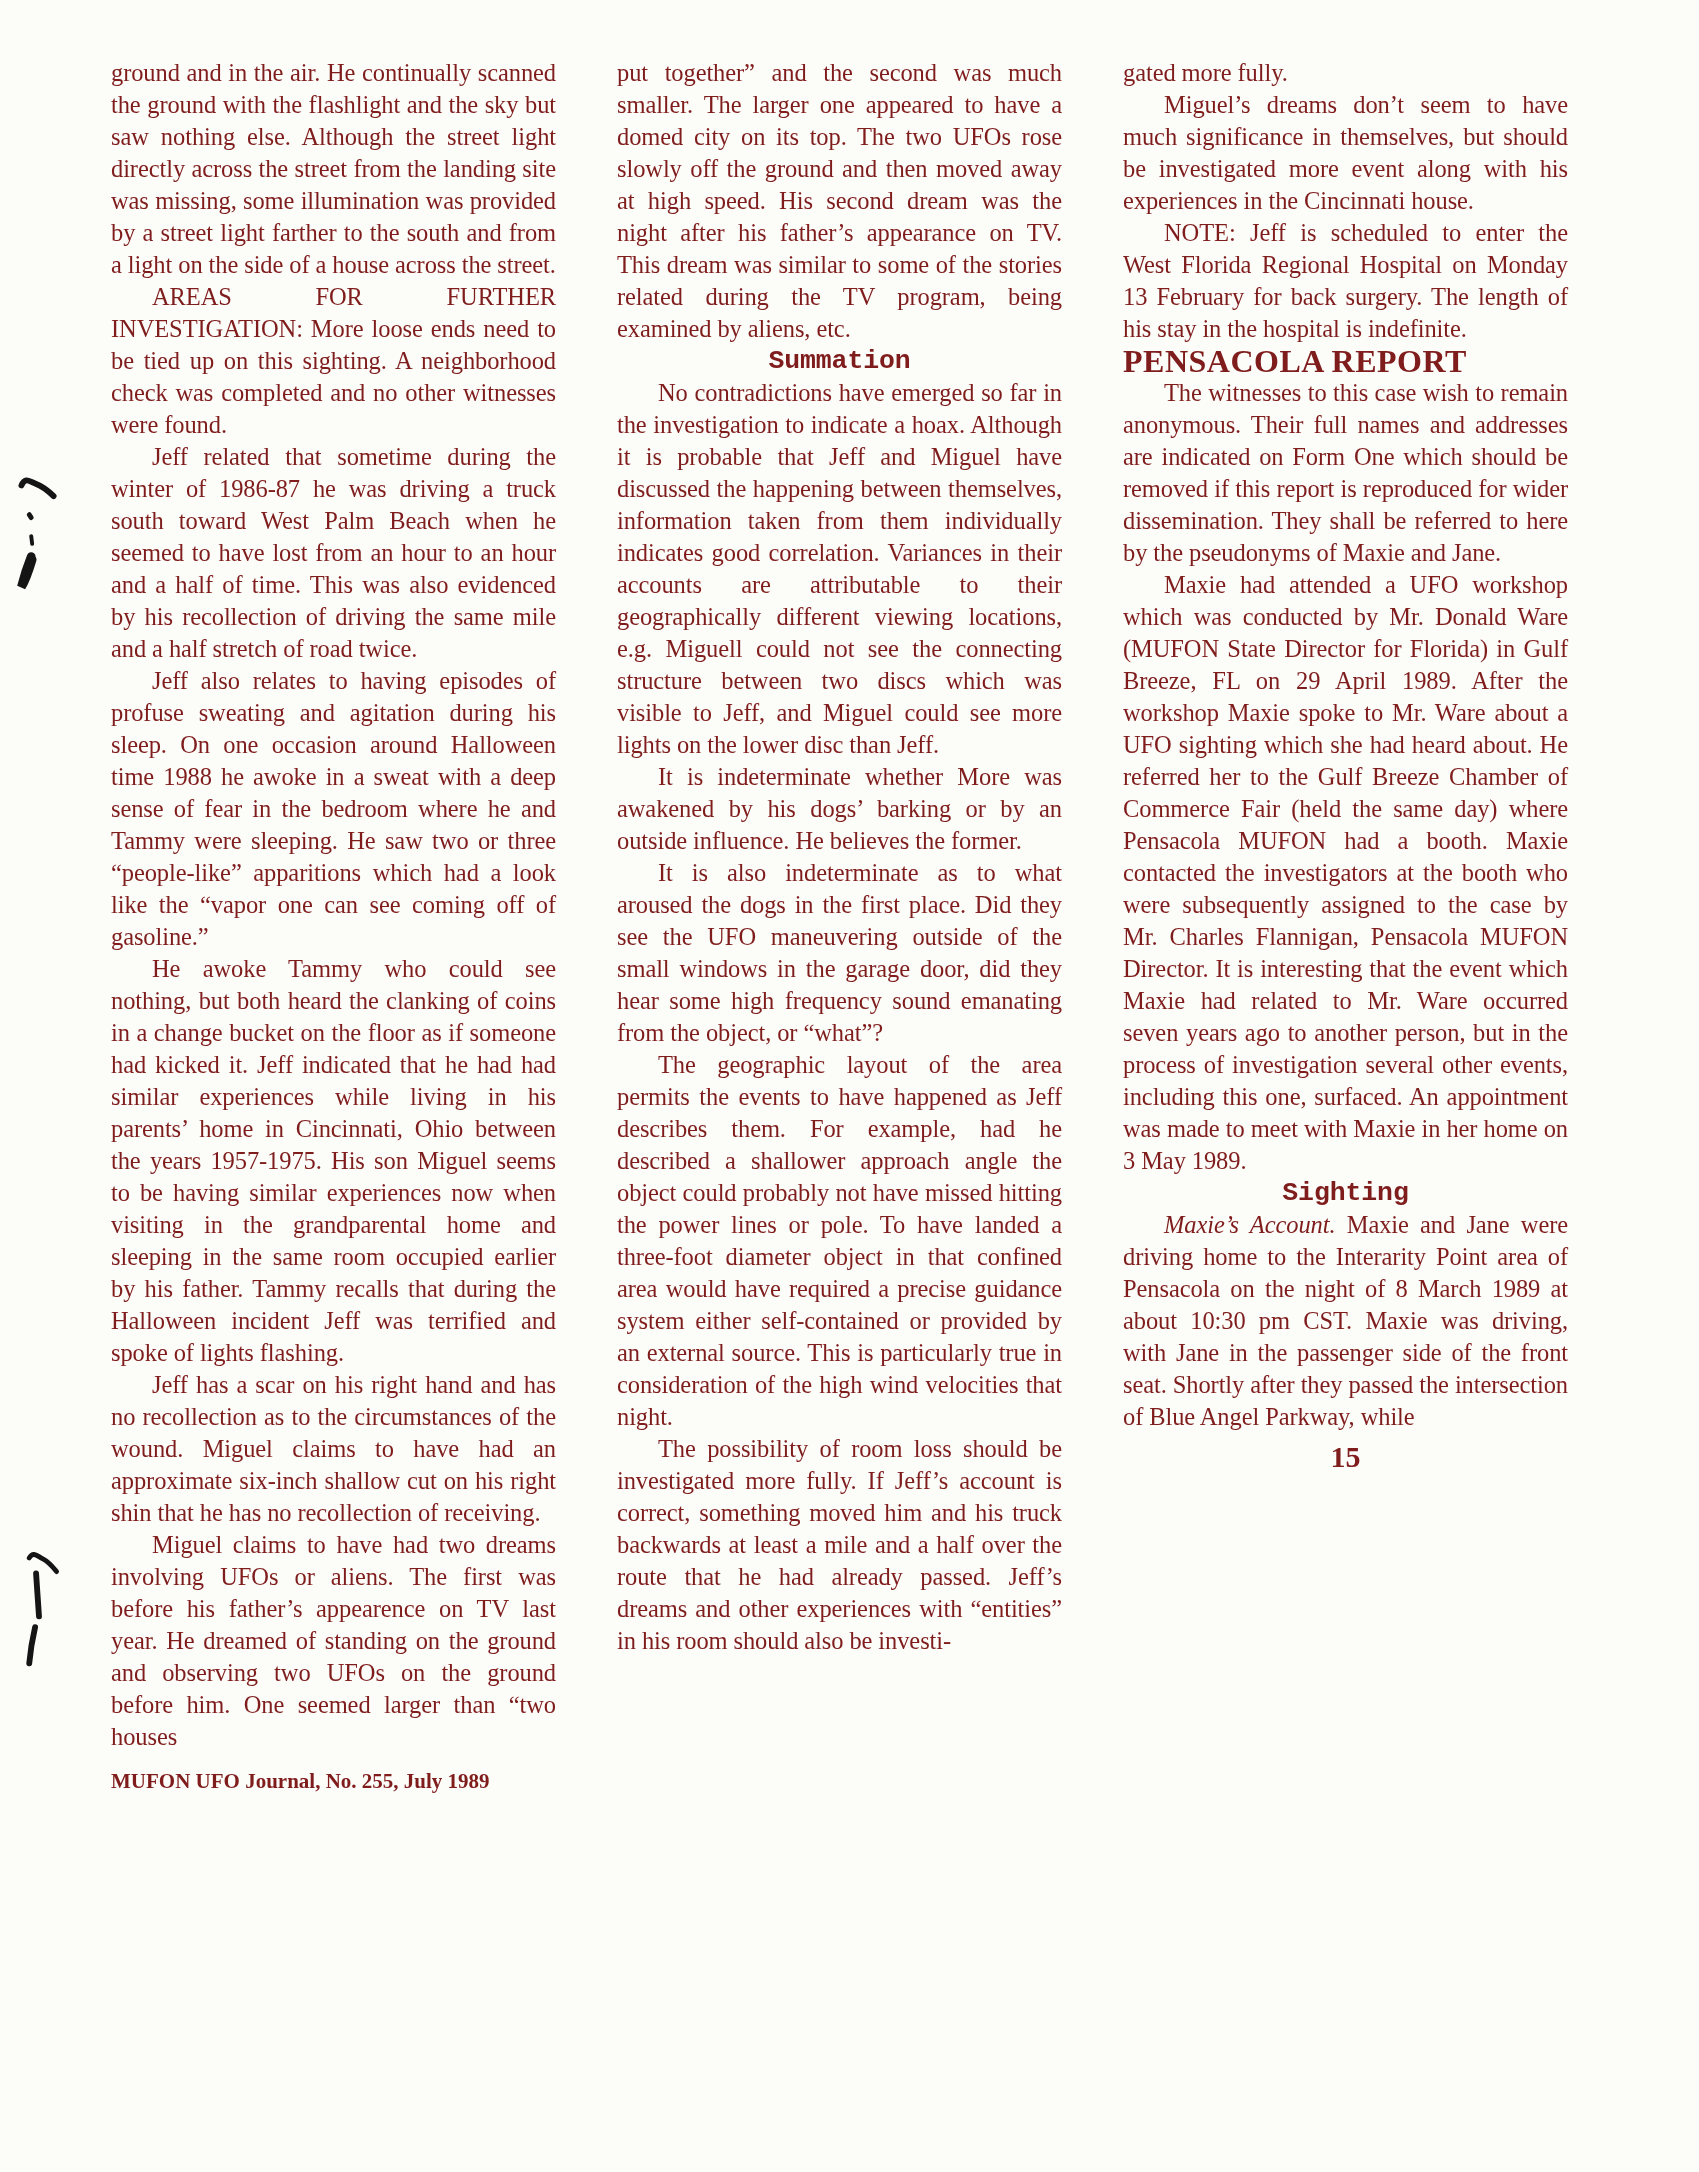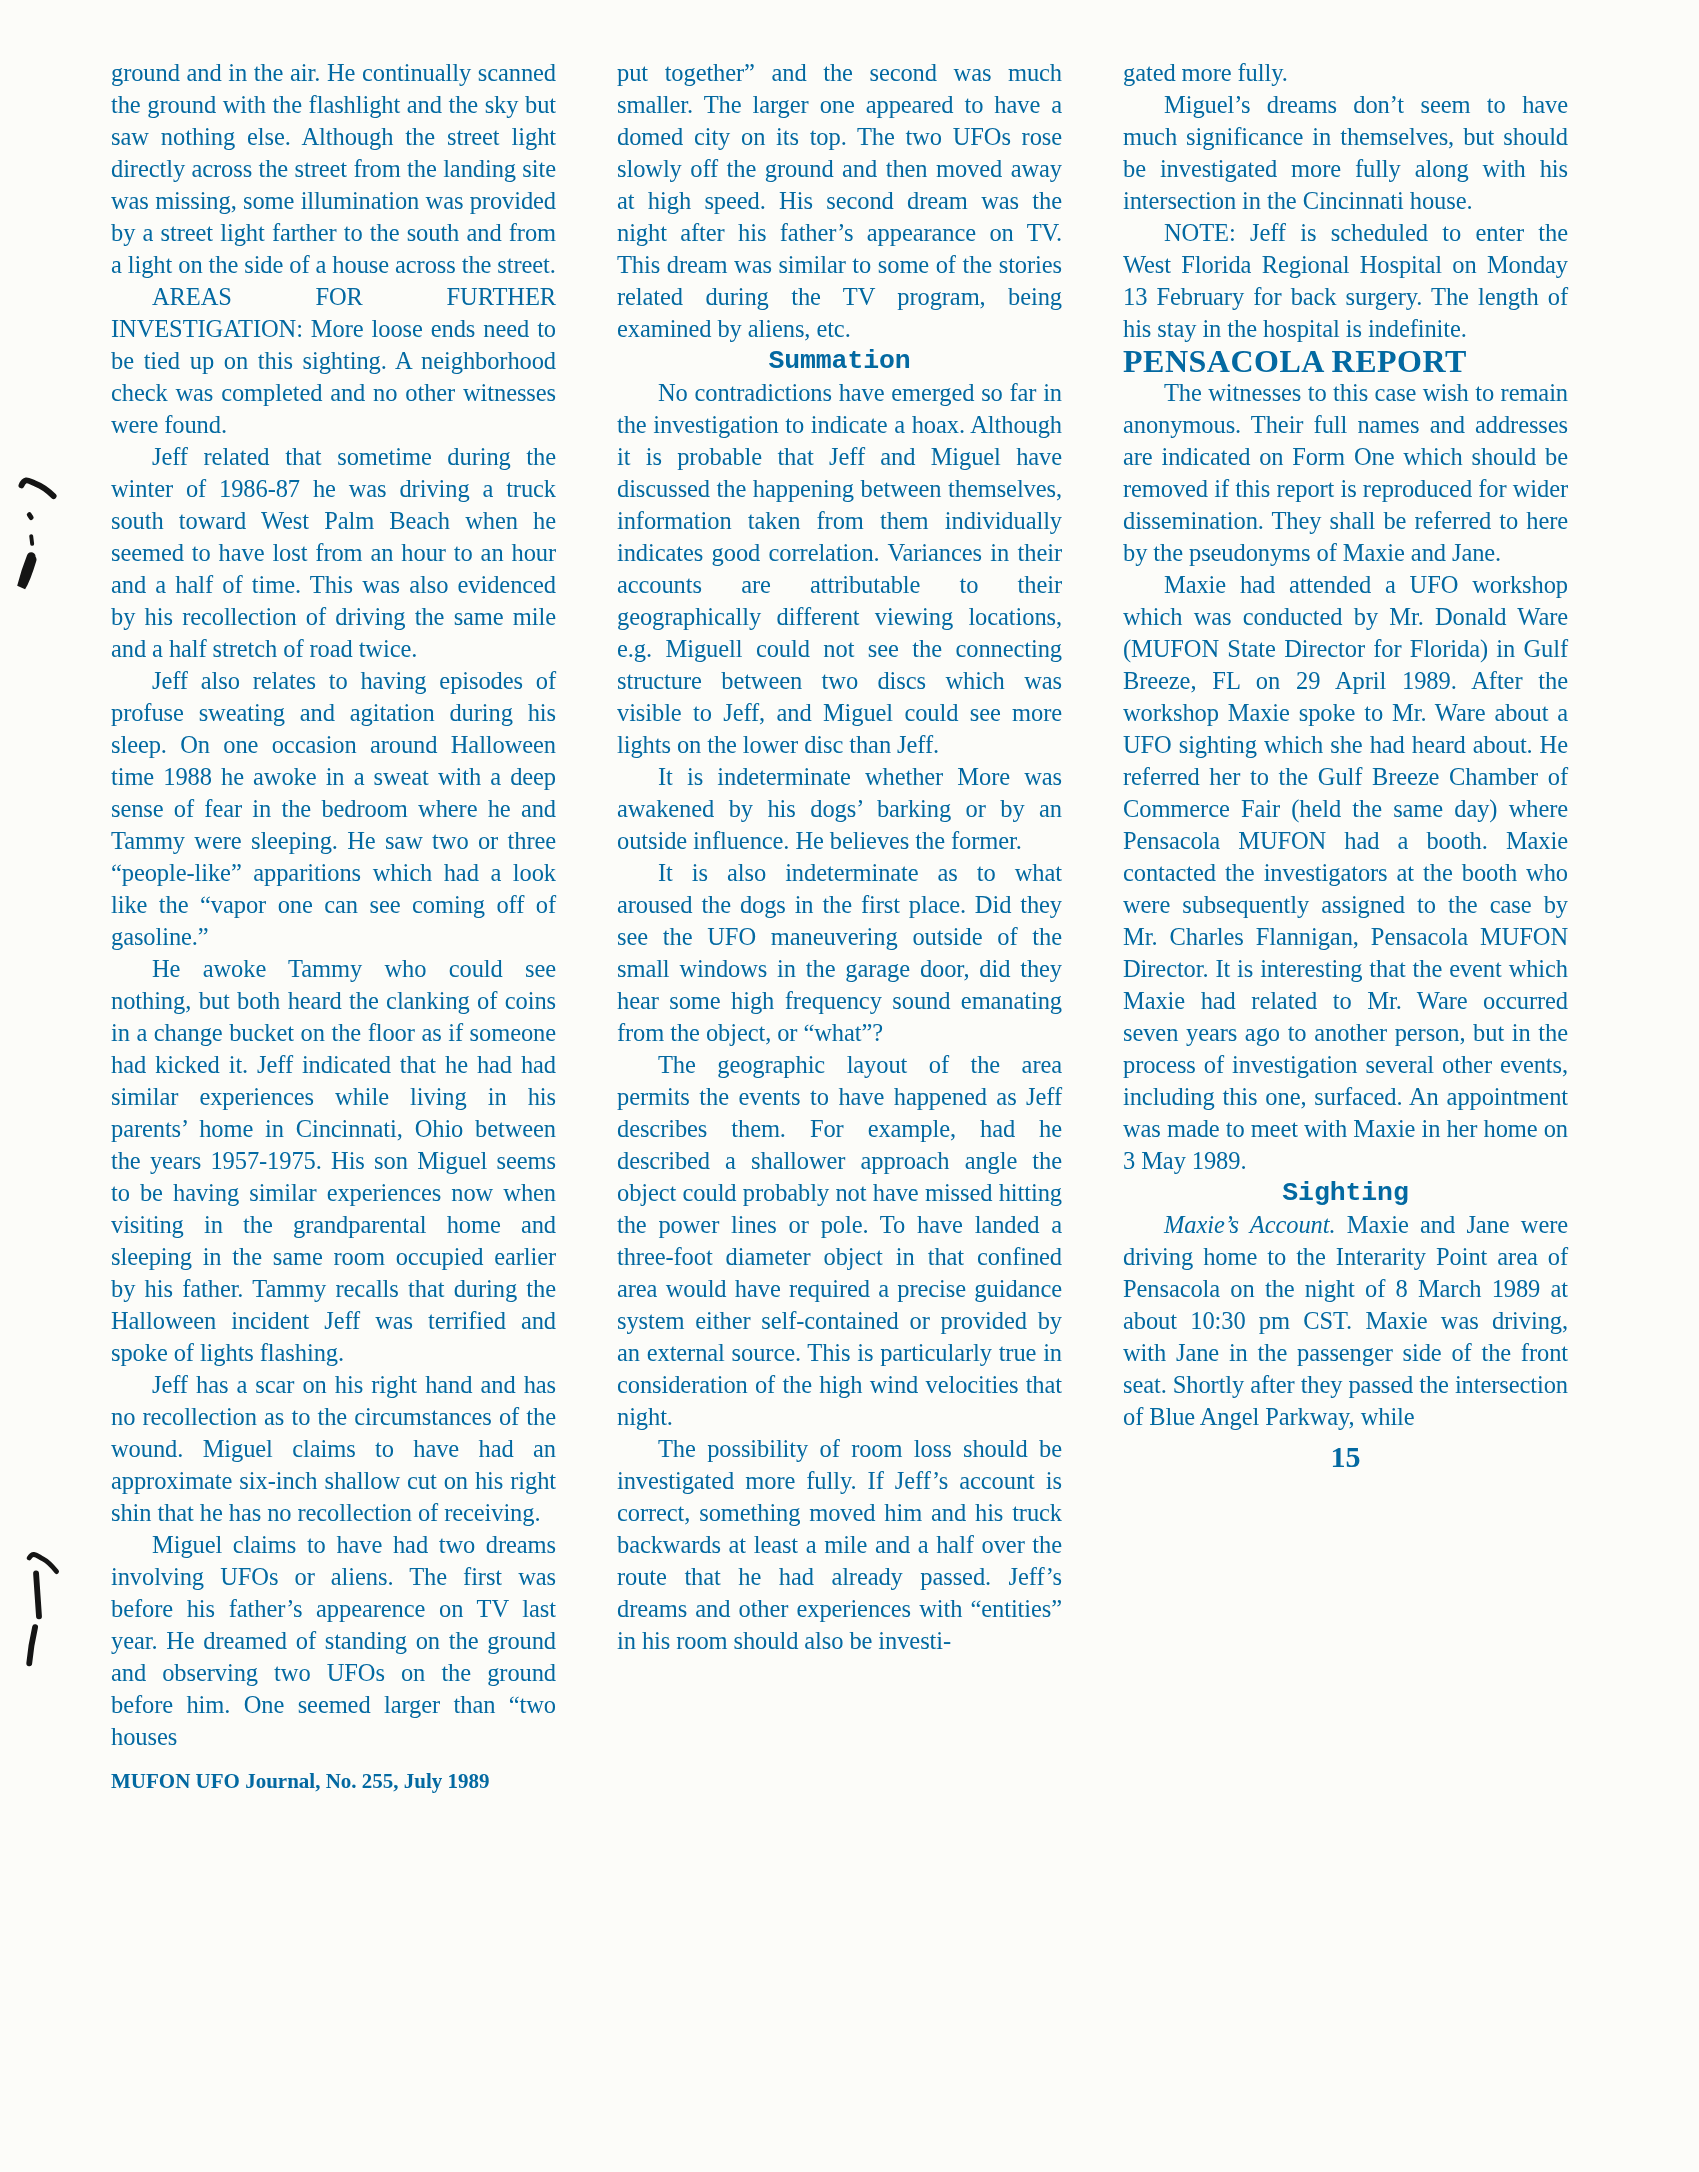--- a/index.html
+++ b/index.html
@@ -6,21 +6,21 @@
     margin: 0;
     padding: 0;
     background: #e8e8e4;
   }
   .page {
     position: relative;
     width: 1700px;
     height: 2173px;
     margin: 0 auto;
     background: #fcfcf9;
-    color: #0369a1;
+    color: #7f1d1d;
     font-family: "Liberation Serif", serif;
     overflow: hidden;
   }
   .cols {
     position: absolute;
     left: 111px;
     top: 57px;
     display: flex;
     gap: 61px;
   }
@@ -106,21 +106,21 @@
       <p class="heading-small">Summation</p>
       <p class="indent">No contradictions have emerged so far in the investigation to indicate a hoax. Although it is probable that Jeff and Miguel have discussed the happening between themselves, information taken from them individually indicates good correlation. Variances in their accounts are attributable to their geographically different viewing locations, e.g. Miguell could not see the connecting structure between two discs which was visible to Jeff, and Miguel could see more lights on the lower disc than Jeff.</p>
       <p class="indent">It is indeterminate whether More was awakened by his dogs’ barking or by an outside influence. He believes the former.</p>
       <p class="indent">It is also indeterminate as to what aroused the dogs in the first place. Did they see the UFO maneuvering outside of the small windows in the garage door, did they hear some high frequency sound emanating from the object, or “what”?</p>
       <p class="indent">The geographic layout of the area permits the events to have happened as Jeff describes them. For example, had he described a shallower approach angle the object could probably not have missed hitting the power lines or pole. To have landed a three-foot diameter object in that confined area would have required a precise guidance system either self-contained or provided by an external source. This is particularly true in consideration of the high wind velocities that night.</p>
       <p class="indent">The possibility of room loss should be investigated more fully. If Jeff’s account is correct, something moved him and his truck backwards at least a mile and a half over the route that he had already passed. Jeff’s dreams and other experiences with “entities” in his room should also be investi-</p>
     </div>
 
     <div class="col">
       <p>gated more fully.</p>
-      <p class="indent">Miguel’s dreams don’t seem to have much significance in themselves, but should be investigated more fully along with his intersection in the Cincinnati house.</p>
+      <p class="indent">Miguel’s dreams don’t seem to have much significance in themselves, but should be investigated more event along with his experiences in the Cincinnati house.</p>
       <p class="indent">NOTE: Jeff is scheduled to enter the West Florida Regional Hospital on Monday 13 February for back surgery. The length of his stay in the hospital is indefinite.</p>
       <p class="heading-big">PENSACOLA REPORT</p>
       <p class="indent">The witnesses to this case wish to remain anonymous. Their full names and addresses are indicated on Form One which should be removed if this report is reproduced for wider dissemination. They shall be referred to here by the pseudonyms of Maxie and Jane.</p>
       <p class="indent">Maxie had attended a UFO workshop which was conducted by Mr. Donald Ware (MUFON State Director for Florida) in Gulf Breeze, FL on 29 April 1989. After the workshop Maxie spoke to Mr. Ware about a UFO sighting which she had heard about. He referred her to the Gulf Breeze Chamber of Commerce Fair (held the same day) where Pensacola MUFON had a booth. Maxie contacted the investigators at the booth who were subsequently assigned to the case by Mr. Charles Flannigan, Pensacola MUFON Director. It is interesting that the event which Maxie had related to Mr. Ware occurred seven years ago to another person, but in the process of investigation several other events, including this one, surfaced. An appointment was made to meet with Maxie in her home on 3 May 1989.</p>
       <p class="heading-small">Sighting</p>
       <p class="indent"><span class="lead-italic">Maxie’s Account.</span><span> Maxie and Jane were driving home to the Interarity Point area of Pensacola on the night of 8 March 1989 at about 10:30 pm CST. Maxie was driving, with Jane in the passenger side of the front seat. Shortly after they passed the intersection of Blue Angel Parkway, while</span></p>
       <p class="page-number">15</p>
     </div>
 
   </div>

